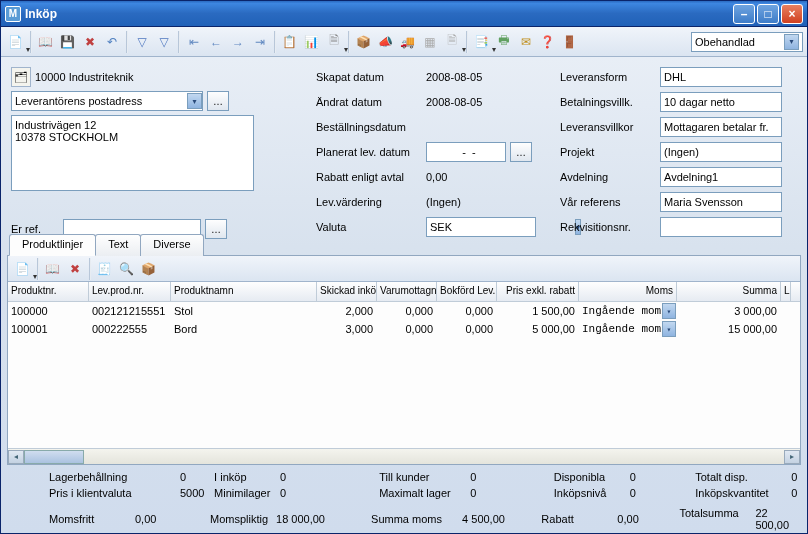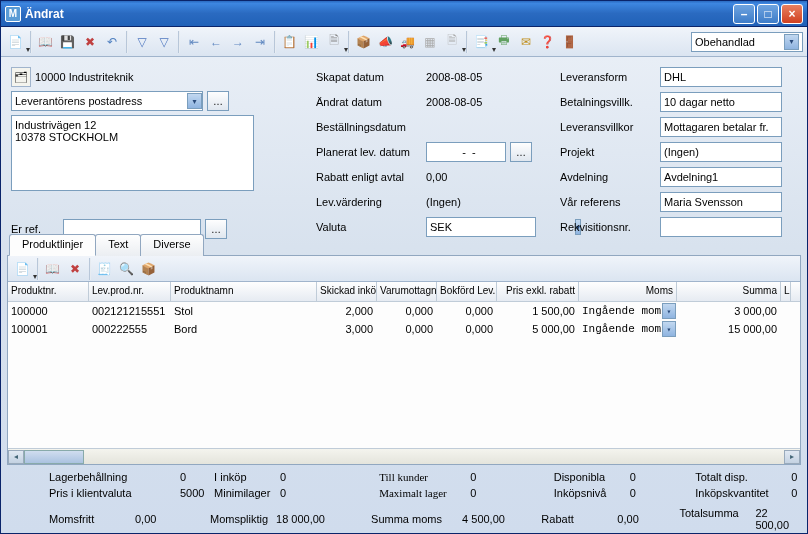--- a/index.html
+++ b/index.html
@@ -51,21 +51,21 @@
   .moms-cell span { padding-left:3px; overflow:hidden;}
   .grid-scroll { height:16px; background:linear-gradient(to bottom,#f4f4ee,#e4e4dc); border-top:1px solid #c0ccd8; display:flex; align-items:center;}
   .sb-btn { width:16px; height:14px; background:linear-gradient(to bottom,#e0e8f2,#c4d2e2); border:1px solid #9ab; display:flex;align-items:center;justify-content:center;font-size:8px;color:#467;}
   .sb-thumb { width:60px; height:14px; background:linear-gradient(to bottom,#d0ddef,#aac2e0); border:1px solid #8aa; margin-left:0;}
   .bottom-info { padding: 4px 2px 0 2px; font-size:11px;margin-left:40px;}
   .bi-row { display:flex; height:16px; align-items:center;}
   .bi-item { display:flex; gap:6px; }
   .bi-lbl { min-width: 84px; }
   .bi-row1 .bi-item:nth-child(1){ width:175px;} .bi-row1 .bi-item:nth-child(1) .bi-lbl{min-width:125px;}
   .bi-row1 .bi-item:nth-child(2){ width:175px;} .bi-row1 .bi-item:nth-child(2) .bi-lbl{min-width:60px;}
-  .bi-row1 .bi-item:nth-child(3){ width:185px;} .bi-row1 .bi-item:nth-child(3) .bi-lbl{min-width:85px;font-family:Liberation Serif, serif;}
+  .bi-row1 .bi-item:nth-child(3){ width:185px;} .bi-row1 .bi-item:nth-child(3) .bi-lbl{min-width:85px;}
   .bi-row1 .bi-item:nth-child(4){ width:150px;} .bi-row1 .bi-item:nth-child(4) .bi-lbl{min-width:70px;}
   .bi-row1 .bi-item:nth-child(5){ width:110px;} .bi-row1 .bi-item:nth-child(5) .bi-lbl{min-width:90px;}
   .bi-row3 { margin-top:10px;}
   .bi-row3 .bi-item:nth-child(1){ width:175px;} .bi-row3 .bi-item:nth-child(1) .bi-lbl{min-width:80px;}
   .bi-row3 .bi-item:nth-child(2){ width:175px;} .bi-row3 .bi-item:nth-child(2) .bi-lbl{min-width:60px;}
   .bi-row3 .bi-item:nth-child(3){ width:185px;} .bi-row3 .bi-item:nth-child(3) .bi-lbl{min-width:85px;}
   .bi-row3 .bi-item:nth-child(4){ width:150px;} .bi-row3 .bi-item:nth-child(4) .bi-lbl{min-width:70px;}
   .bi-row3 .bi-item:nth-child(5){ width:130px;justify-content:center;} .bi-row3 .bi-item:nth-child(5) .bi-lbl{min-width:70px;}
   .col-w1{width:81px}.col-w2{width:82px}.col-w3{width:146px}.col-w4{width:60px}.col-w5{width:60px}.col-w6{width:60px}.col-w7{width:82px}.col-w8{width:98px}.col-w9{width:104px}.col-w10{width:10px}
   
@@ -74,21 +74,21 @@
   .ic-nav{color:#6088c0;} .ic-copy{color:#888;} .ic-chart{color:#50a050;}
   .ic-doc{color:#888;} .ic-wand{color:#c08040;} .ic-print{color:#60a060;}
   .ic-mail{color:#c09020;} .ic-help{color:#c09020;} .ic-exit{color:#c07030;}
 </style>
 </head>
 <body>
 
 <div class="window">
   <div class="titlebar">
     <div class="ticon">M</div>
-    <div class="title">Ändrat</div>
+    <div class="title">Inköp</div>
     <div class="winbtns">
       <div class="winbtn min">–</div>
       <div class="winbtn max">□</div>
       <div class="winbtn close">×</div>
     </div>
   </div>
 
   <div class="toolbar">
     <div class="tbtn dd ic-new">📄</div>
     <div class="tsep"></div>

